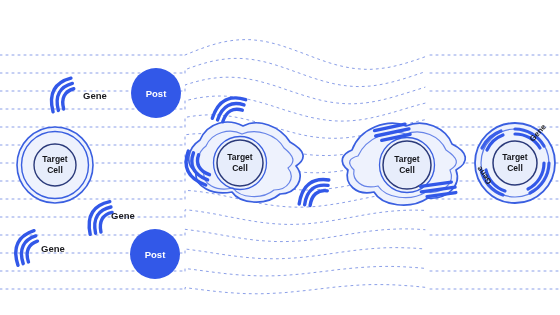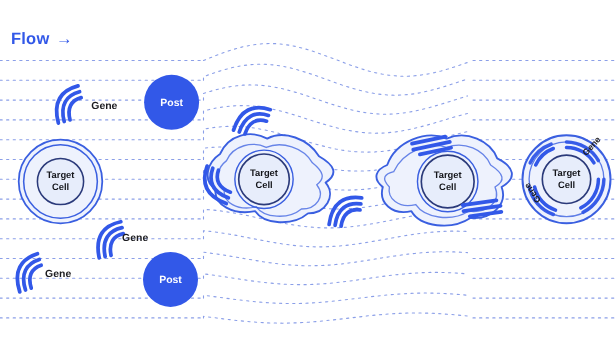--- a/index.html
+++ b/index.html
@@ -183,18 +183,14 @@
       <circle cx="156" cy="93" r="25" fill="#3258e8"></circle>
       <text class="txt-white" font-size="9.5" x="156" y="96.5" text-anchor="middle">Post</text>
     </g>
     <g>
       <circle cx="155" cy="254" r="25" fill="#3258e8"></circle>
       <text class="txt-white" font-size="9.5" x="155" y="257.5" text-anchor="middle">Post</text>
     </g>
 
   </svg>
 
-  <div class="flow-label">
-    <span>Flow</span>
-    <span class="flow-arrow">→</span>
-  </div>
 
 </div>
 
 </body></html>

